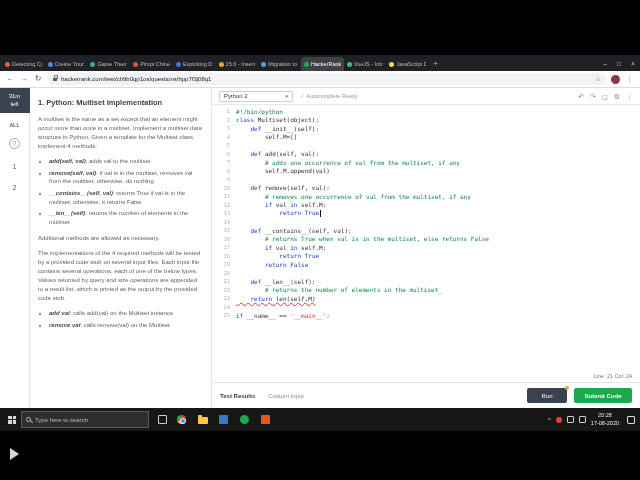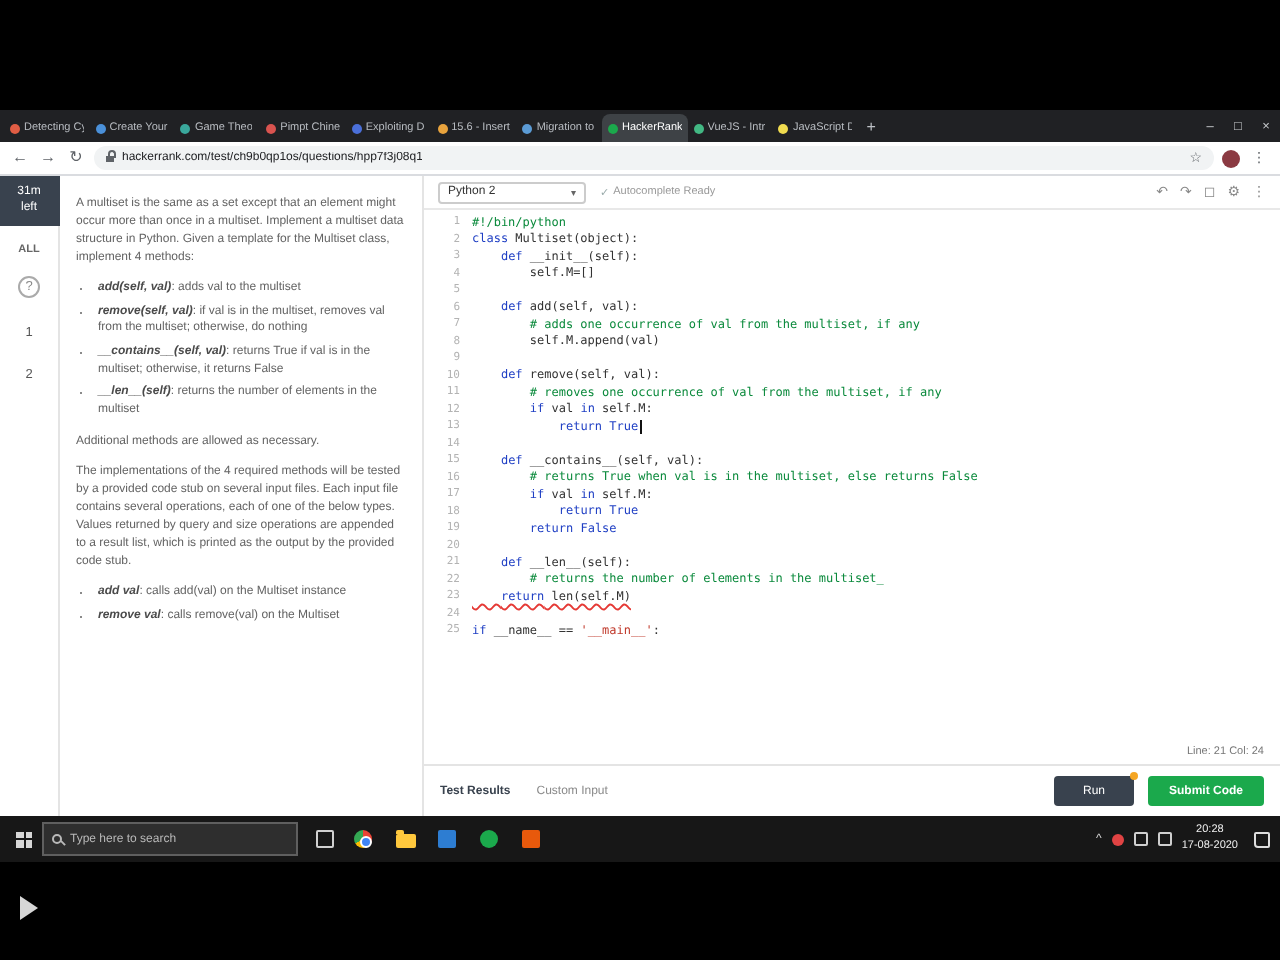--- a/index.html
+++ b/index.html
@@ -203,20 +203,21 @@
           </div>
           <div class="rail-all">ALL</div>
           <div class="rail-help">?</div>
           <div class="rail-qs">
               <div class="rail-q">1</div>
               <div class="rail-q">2</div>
             </div>
         </div>
 
         <div class="question">
+          <div class="q-title">1. Python: Multiset Implementation</div>
           <p class="q-p">A multiset is the same as a set except that an element might occur more than once in a multiset. Implement a multiset data structure in Python. Given a template for the Multiset class, implement 4 methods:</p>
           <ul class="q-ul">
               <li class="q-li"><span class="code-inline">add(self, val)</span><span>: adds val to the multiset</span></li>
               <li class="q-li"><span class="code-inline">remove(self, val)</span><span>: if val is in the multiset, removes val from the multiset; otherwise, do nothing</span></li>
               <li class="q-li"><span class="code-inline">__contains__(self, val)</span><span>: returns True if val is in the multiset; otherwise, it returns False</span></li>
               <li class="q-li"><span class="code-inline">__len__(self)</span><span>: returns the number of elements in the multiset</span></li>
             </ul>
           <p class="q-p">Additional methods are allowed as necessary.</p>
           <p class="q-p">The implementations of the 4 required methods will be tested by a provided code stub on several input files. Each input file contains several operations, each of one of the below types. Values returned by query and size operations are appended to a result list, which is printed as the output by the provided code stub.</p>
           <ul class="q-ul">

